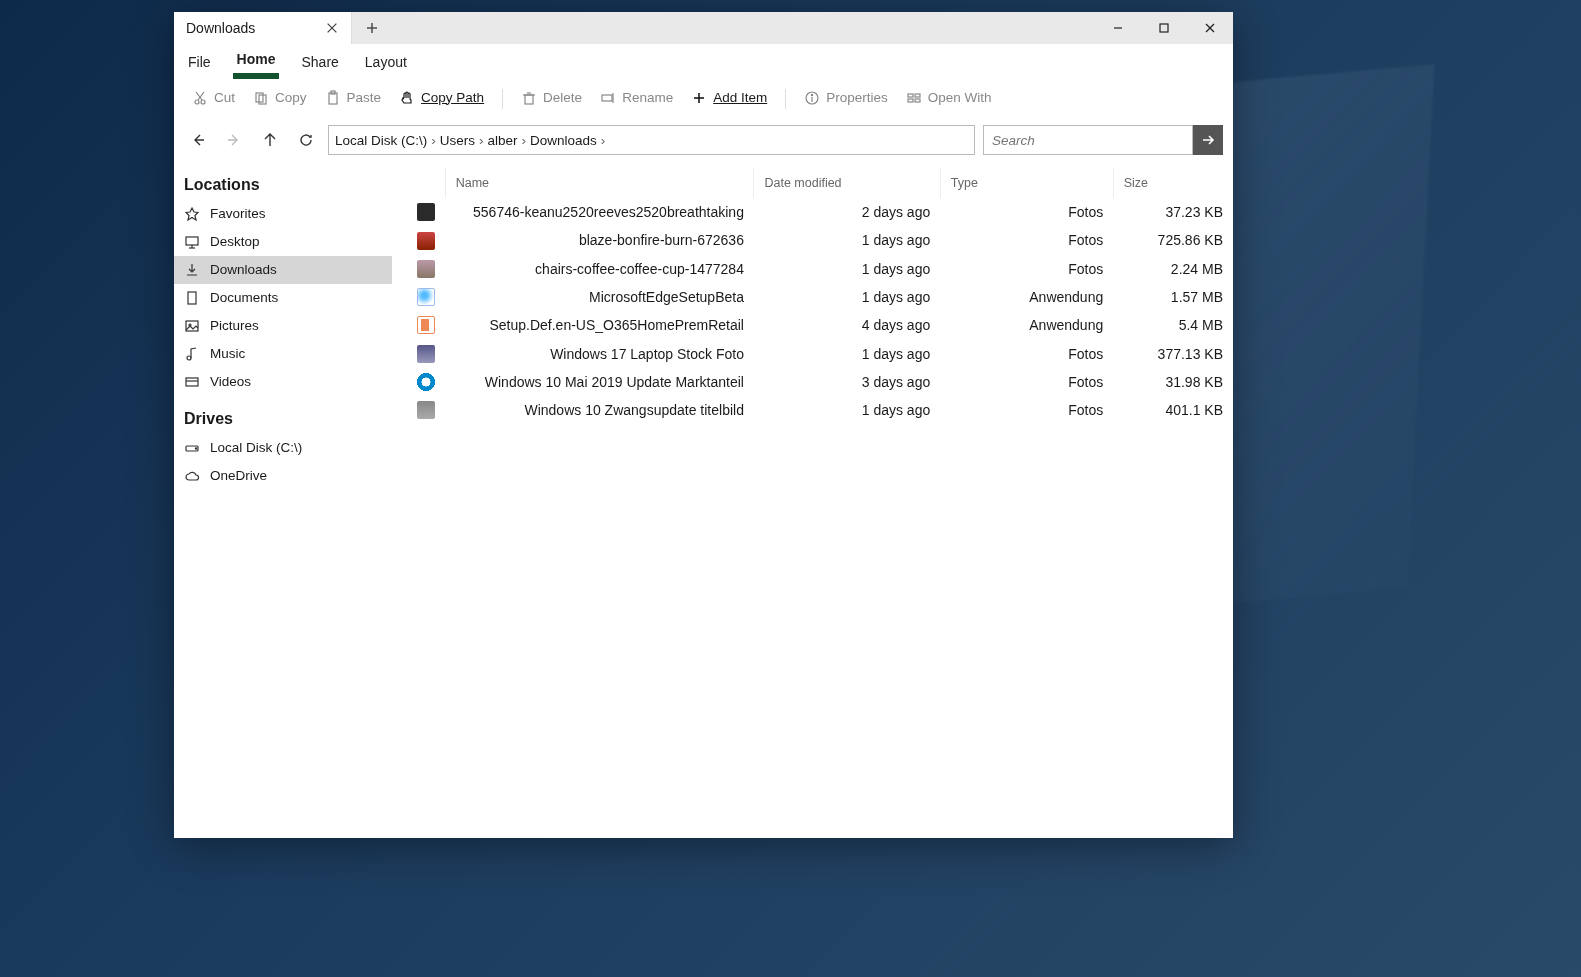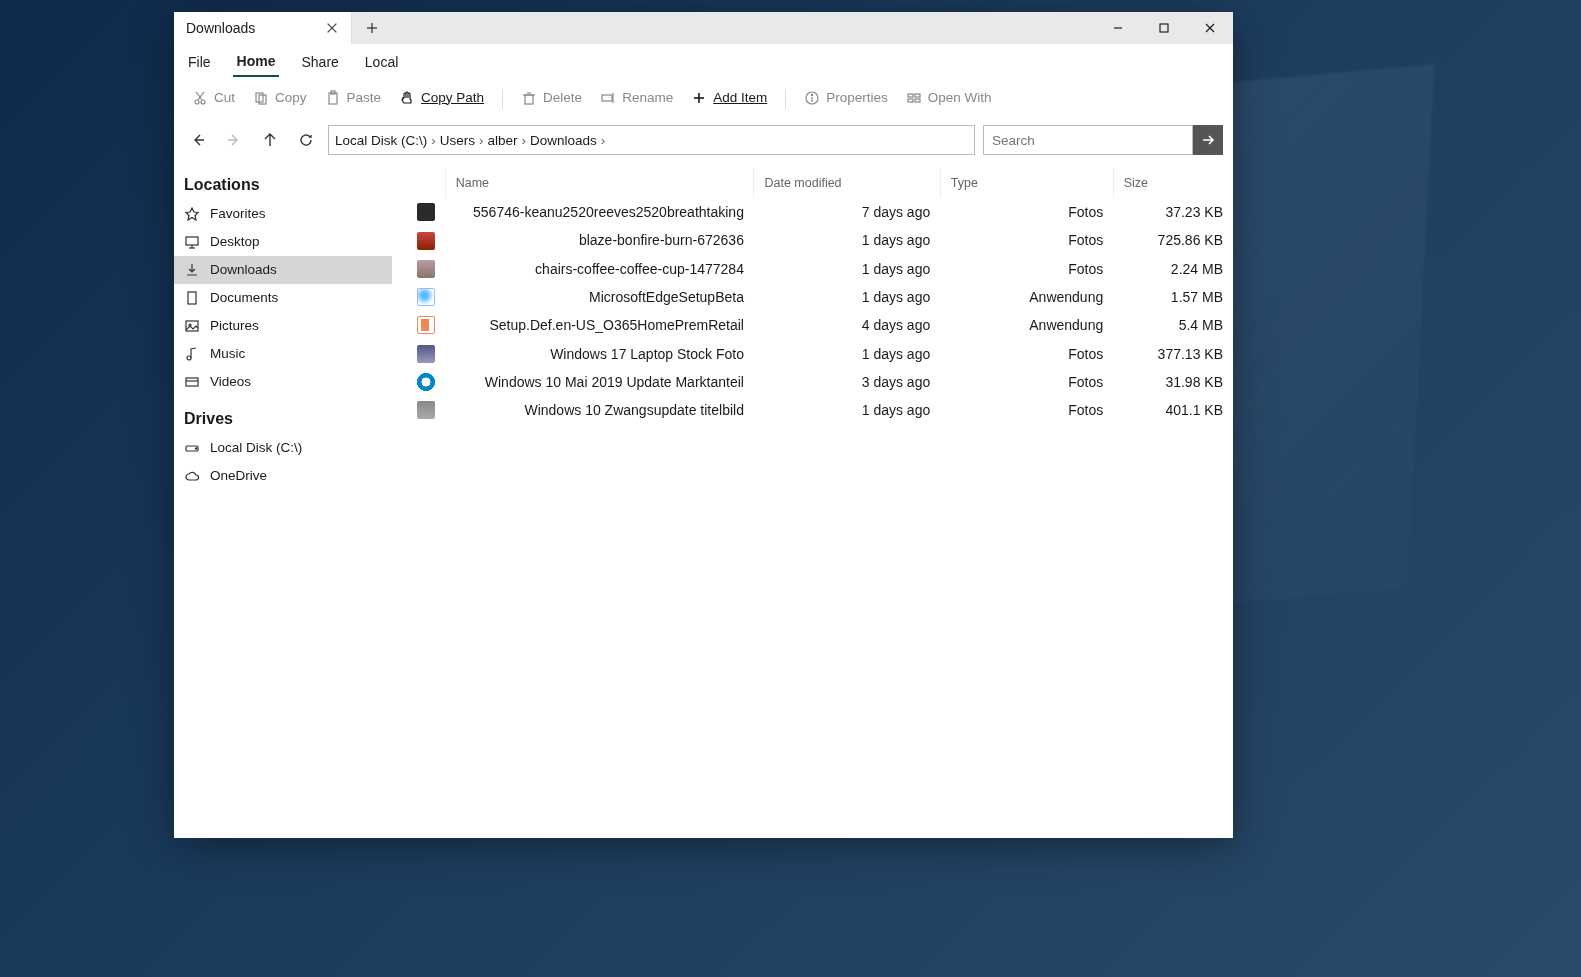--- a/index.html
+++ b/index.html
@@ -58,21 +58,21 @@
   .menubar {
     height: 36px;
     display: flex;
     align-items: center;
     padding: 0 10px;
     gap: 18px;
     font-size: 14px;
     color: #222;
   }
   .menu-item { padding: 6px 4px; cursor: pointer; }
-  .menu-item.active { font-weight: 600; border-bottom: 2px solid #14532d; }
+  .menu-item.active { font-weight: 600; border-bottom: 6px solid #14532d; }
   .toolbar {
     height: 38px;
     display: flex;
     align-items: center;
     padding: 0 10px;
     gap: 2px;
     color: #555;
     font-size: 13.5px;
   }
   .tool-btn { display: flex; gap: 6px; padding: 4px 8px; cursor: pointer; color: #888; }
@@ -101,20 +101,21 @@
   }
   .bc-sep { color: #666; }
   .search-wrap { display: flex; }
   .search-input {
     width: 210px;
     height: 30px;
     border: 1px solid #bbb;
     padding: 0 8px;
     font-size: 13.5px;
     outline: none;
+    font-style: italic;
   }
   .search-btn {
     width: 30px; height: 30px;
     background: #555;
     color: #fff;
     display: flex; align-items: center; justify-content: center;
     cursor: pointer;
     border: none;
   }
   .content { flex: 1; display: flex; overflow: hidden; }
@@ -208,21 +209,21 @@
             <line x1="12" y1="4" x2="4" y2="12"></line>
           </svg>
         </div>
     </div>
   </div>
 
   <div class="menubar" id="menubar">
       <div class="menu-item">File</div>
       <div class="menu-item active">Home</div>
       <div class="menu-item">Share</div>
-      <div class="menu-item">Local</div>
+      <div class="menu-item">Layout</div>
     </div>
 
   <div class="toolbar">
     <div class="tool-btn">
       <span><svg viewBox="0 0 16 16" fill="none" stroke="currentColor" stroke-width="1.2">
             <circle cx="5" cy="12" r="2"></circle>
             <circle cx="11" cy="12" r="2"></circle>
             <line x1="6" y1="10" x2="12" y2="2"></line>
             <line x1="10" y1="10" x2="4" y2="2"></line>
           </svg></span>
@@ -436,21 +437,21 @@
             <th>Name</th>
             <th>Date modified</th>
             <th>Type</th>
             <th>Size</th>
           </tr>
         </thead>
         <tbody id="file-tbody">
             <tr>
               <td style="text-align: right;"><span class="file-icon ic-dark"></span></td>
               <td>556746-keanu2520reeves2520breathtaking</td>
-              <td>7 days ago</td>
+              <td>2 days ago</td>
               <td>Fotos</td>
               <td>37.23 KB</td>
             </tr>
             <tr>
               <td style="text-align: right;"><span class="file-icon ic-fire"></span></td>
               <td>blaze-bonfire-burn-672636</td>
               <td>1 days ago</td>
               <td>Fotos</td>
               <td>725.86 KB</td>
             </tr>

